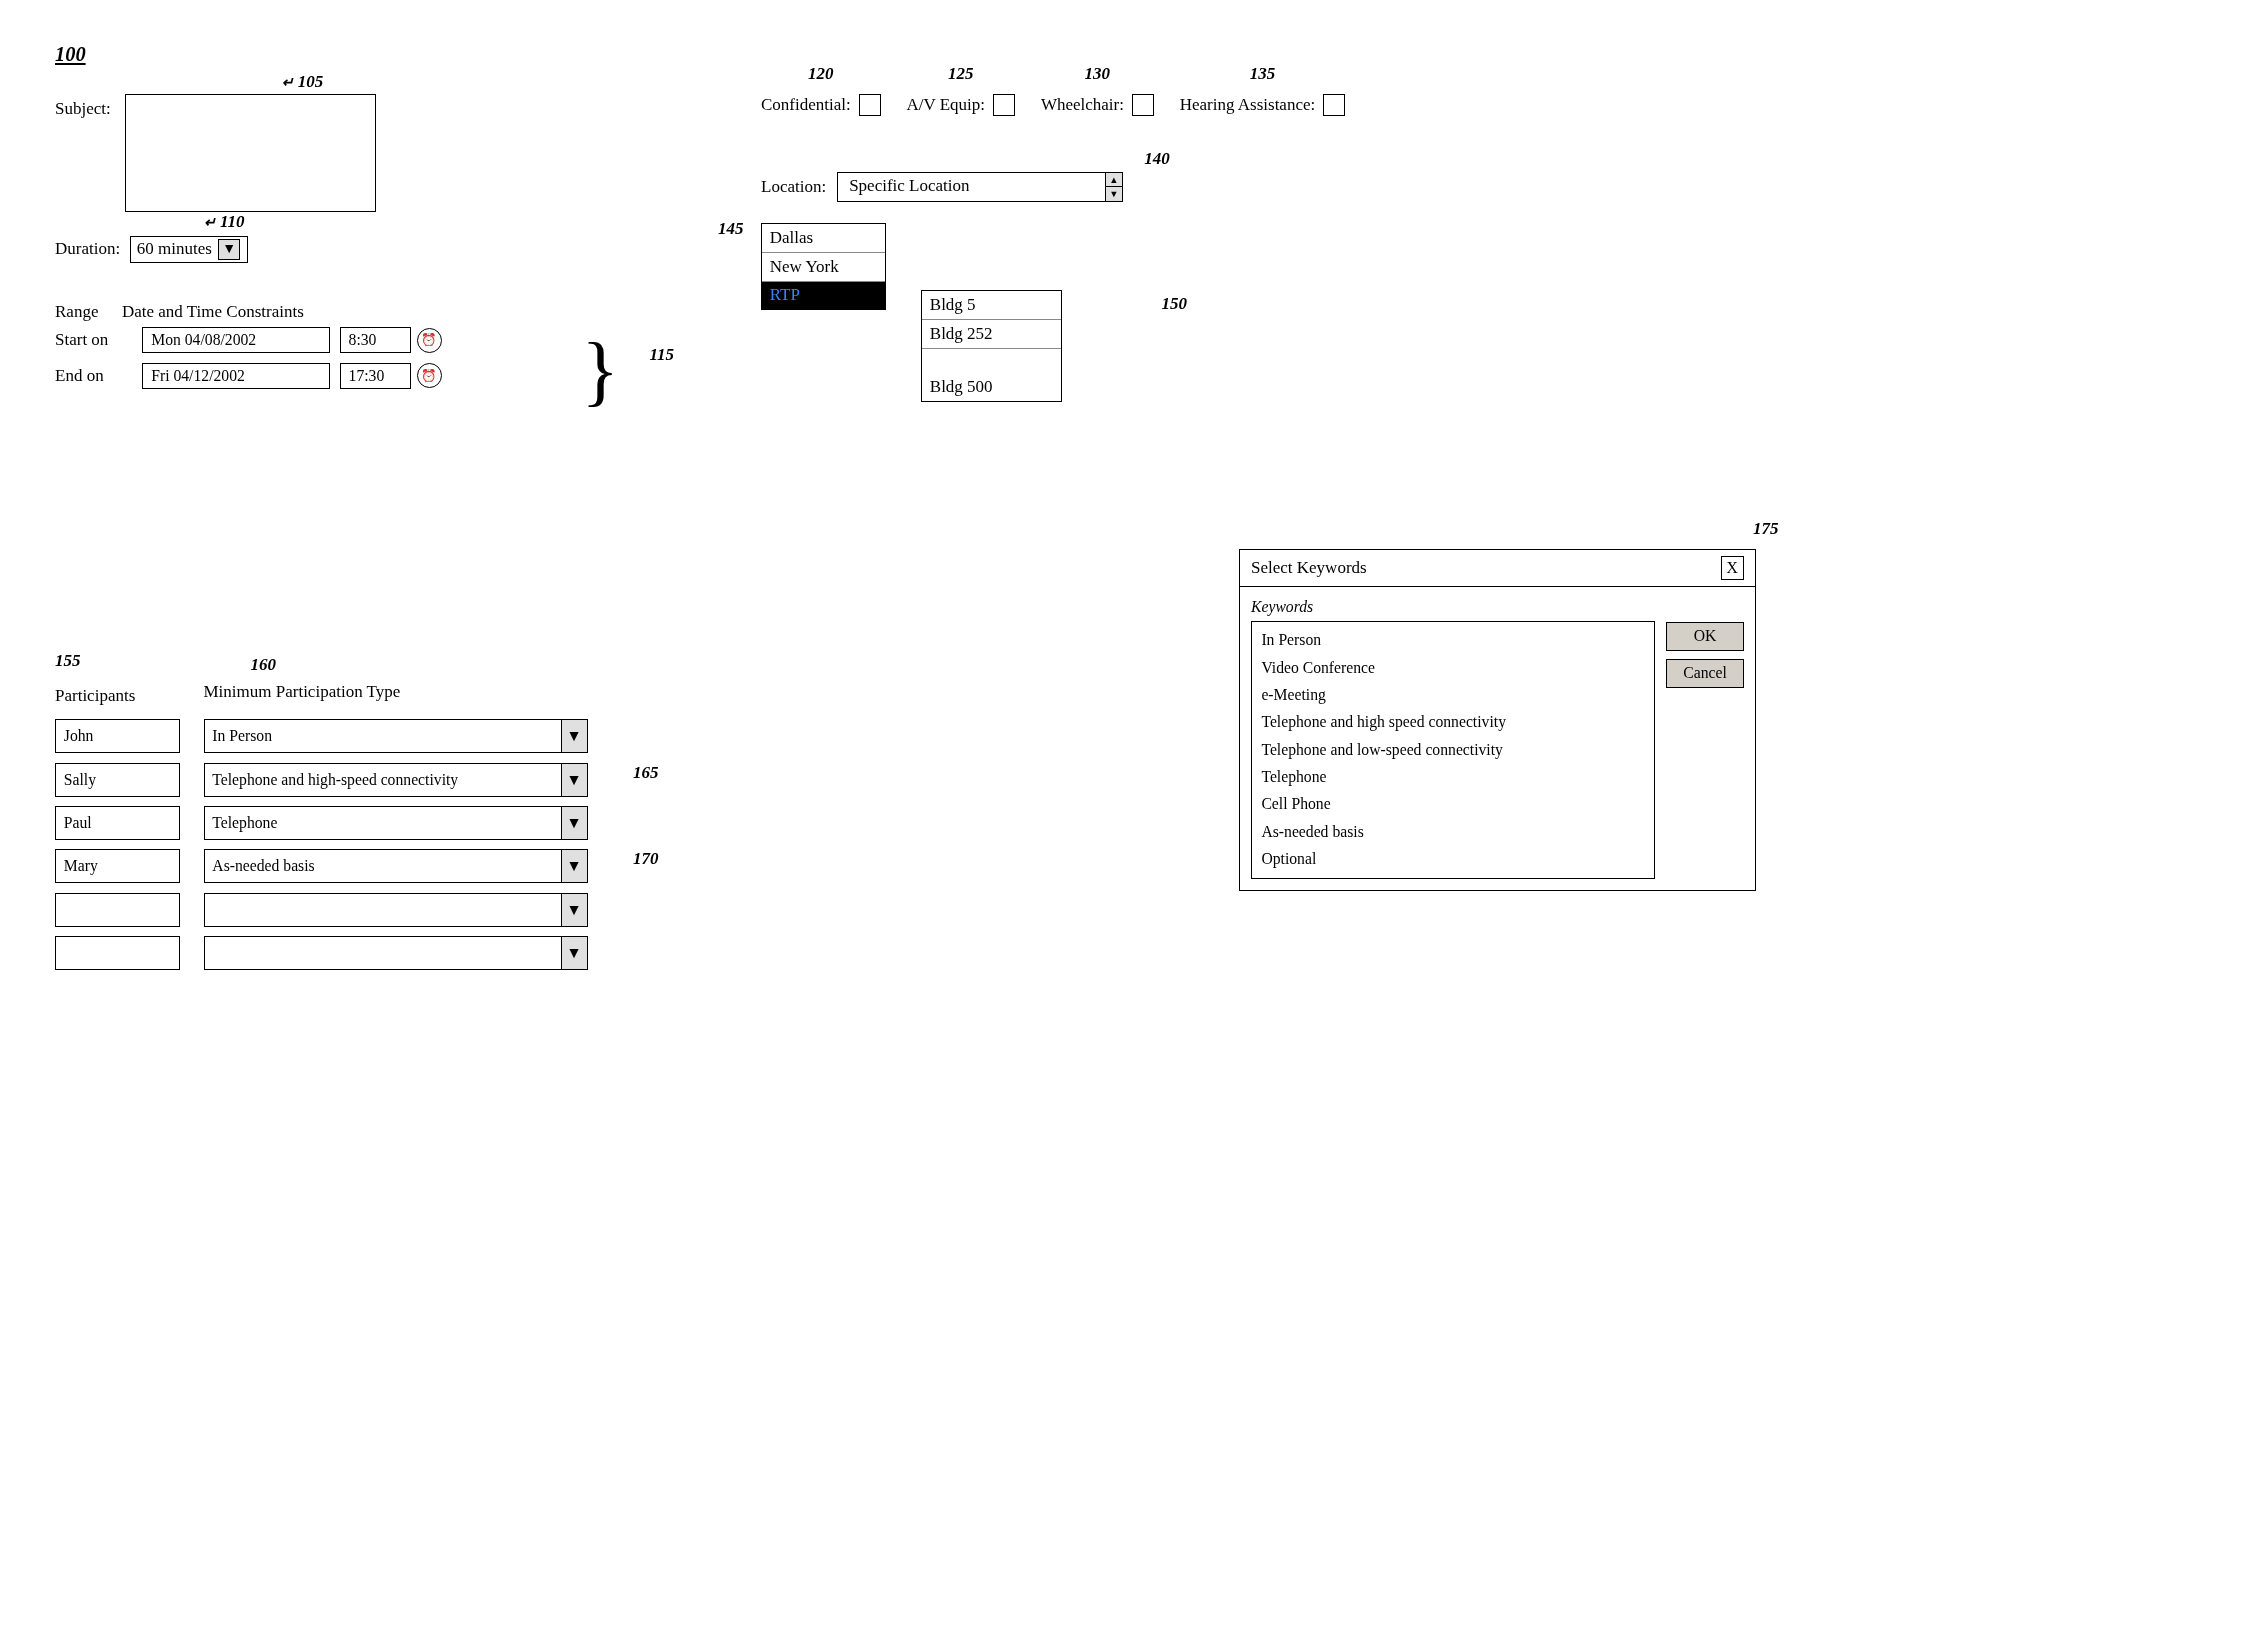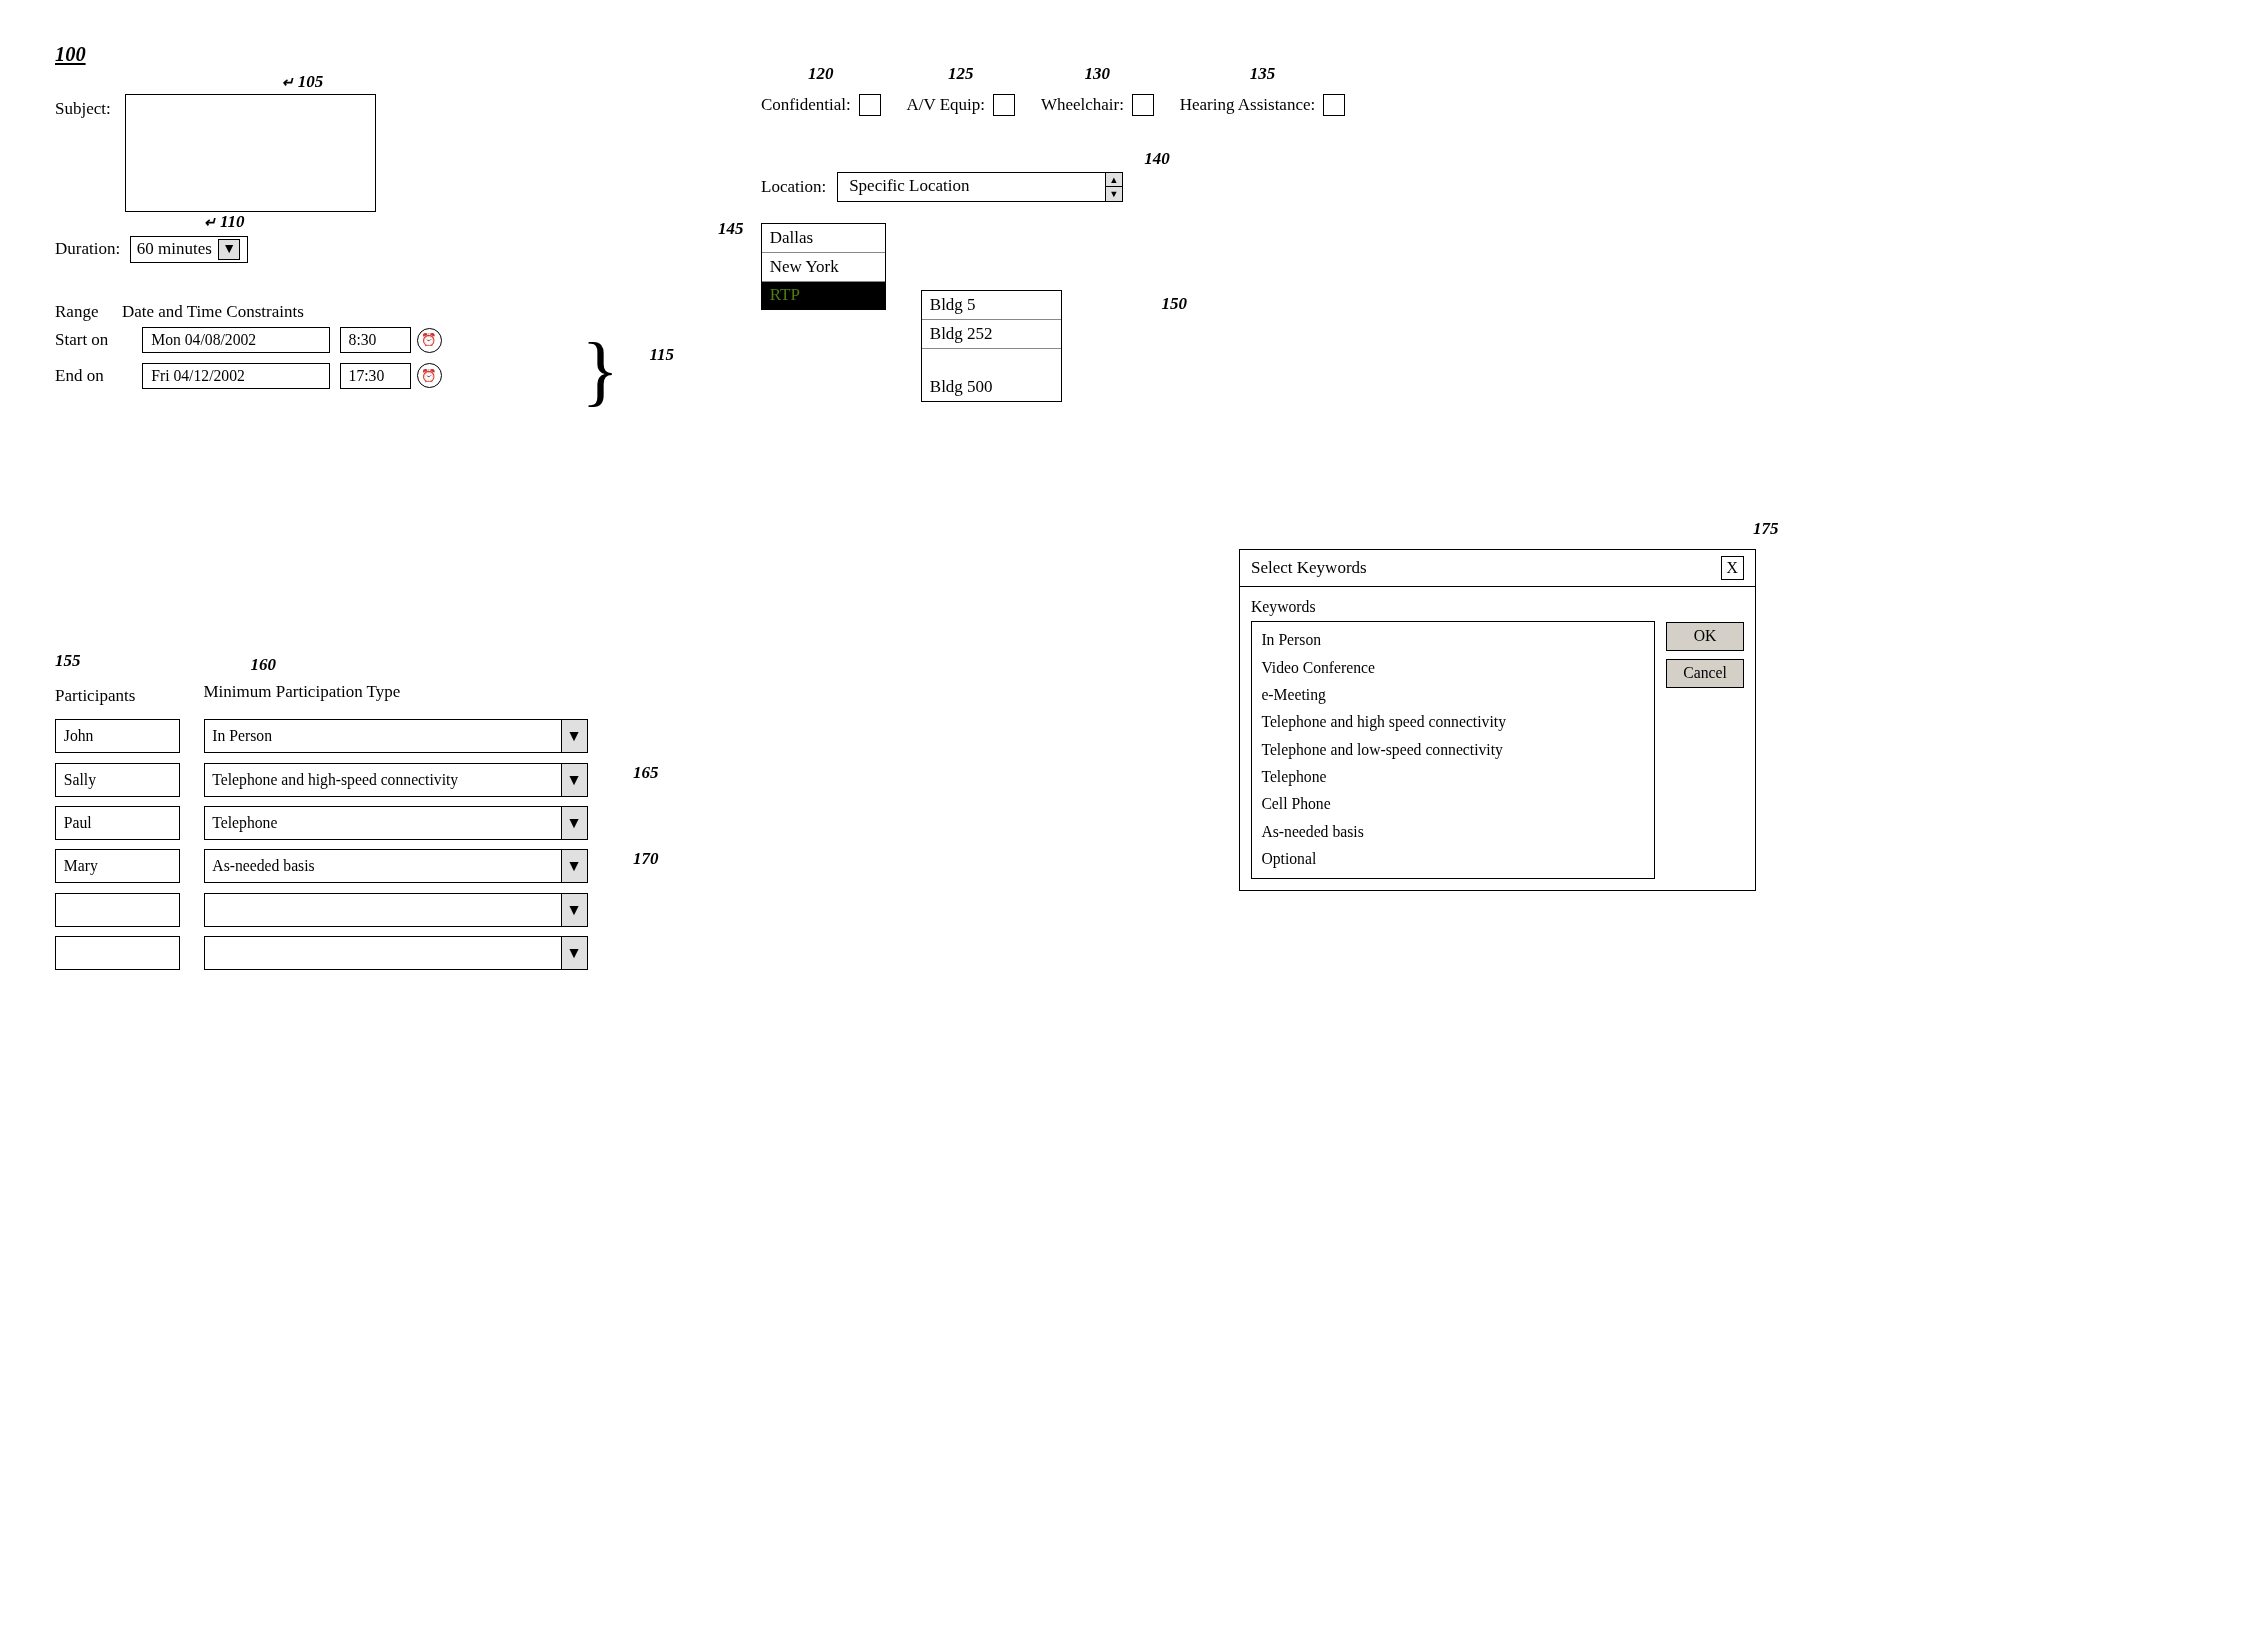--- a/index.html
+++ b/index.html
@@ -310,21 +310,21 @@
       width: 125px;
     }
     .city-item {
       padding: 3.9px 7.8px;
       font-size: 17px;
       border-bottom: 0.8px solid #888;
     }
     .city-item:last-child { border-bottom: none; }
     .city-item.selected {
       background: #000;
-      color: #4d7c0f;
+      color: #3b82f6;
     }
     .bldg-list {
       border: 1.6px solid #000;
       width: 141px;
     }
     .bldg-item {
       padding: 3.9px 7.8px;
       font-size: 17px;
       border-bottom: 0.8px solid #888;
     }
@@ -373,20 +373,21 @@
       padding: 11px;
       display: flex;
       gap: 11px;
     }
     .keywords-panel {
       flex: 1;
     }
     .keywords-header {
       font-size: 15.7px;
       margin-bottom: 4.7px;
+      font-style: italic;
     }
     .keywords-list {
       border: 1.6px solid #000;
       padding: 4.7px 0;
       min-height: 235px;
     }
     .keyword-item {
       padding: 4.7px 9.4px;
       font-size: 15.7px;
       cursor: pointer;

